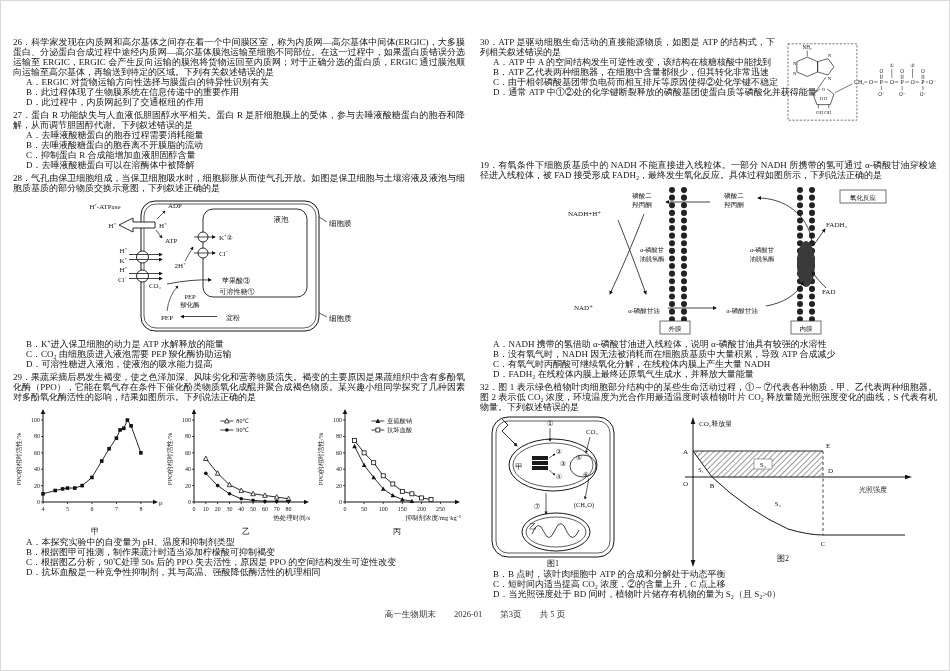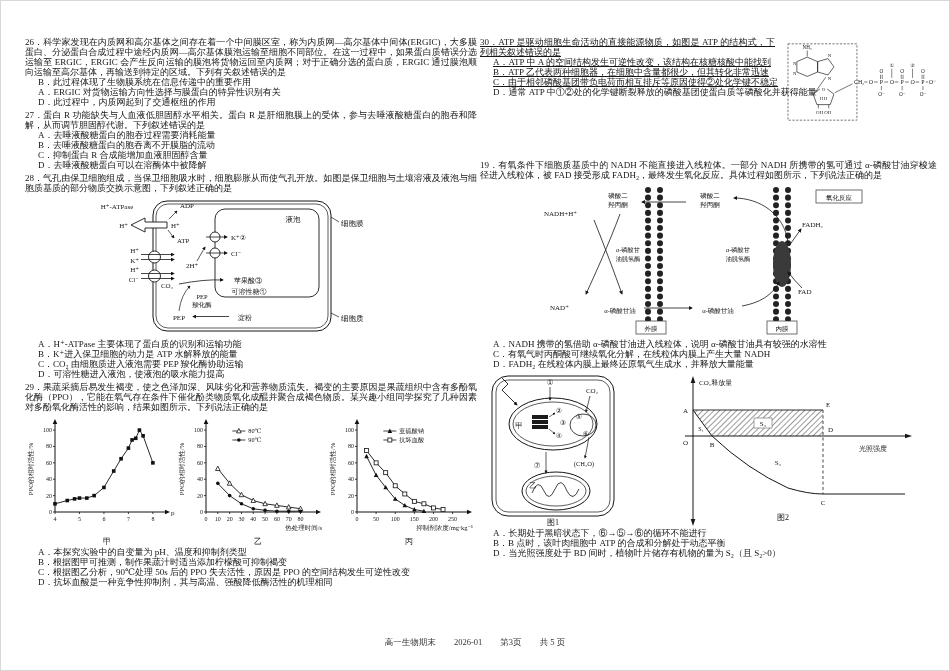--- a/index.html
+++ b/index.html
@@ -1,48 +1,48 @@
 <!DOCTYPE html>
 <html><head>
 <meta charset="utf-8">
 <style>
   html,body{margin:0;padding:0;background:#f2f2f2;}
   .page{width:950px;height:671px;position:relative;background:#fff;
         font-family:"Liberation Serif","DejaVu Serif",serif;color:#161616;
         border:1px solid #d8d8d8;box-sizing:border-box;overflow:hidden;}
   .col{position:absolute;top:36px;font-size:9px;line-height:10px;text-align:justify;}
-  .col-l{left:24px;width:452px;}
+  .col-l{left:12px;width:452px;font-family:Liberation Serif, serif;}
   .col-r{left:479px;width:457px;}
   .q{margin:0 0 3px;}
   .stem{margin:0;}
   .opt{padding-left:13px;}
   svg{font-family:inherit;display:block;}
   svg text{fill:#161616;}
   .figwrap28{margin:2px 0 2px 40px;}
   .charts{display:flex;justify-content:space-between;margin:1px 0 0;}
   .q30{position:relative;min-height:120px;}
-  .q30 .narrow{width:295px;text-decoration:underline;}
+  .q30 .narrow{width:295px;}
   .fig30{position:absolute;right:0;top:2px;}
-  .fig31wrap{margin:2px 0 2px 56px;}
+  .fig31wrap{margin:2px 0 2px 80px;}
   .figs32{display:flex;gap:12px;margin:1px 0 1px 6px;align-items:flex-start;}
-  .footer{position:absolute;left:0;right:0;top:636px;text-align:center;
+  .footer{position:absolute;left:0;right:0;top:608px;text-align:center;
           font-size:8.5px;color:#333;}
   .footer span{margin:0 8px;}
 </style>
 </head>
 <body>
 
 <div class="page">
 
   <div class="col col-l">
 
     <div class="q">
       <p class="stem">26．科学家发现在内质网和高尔基体之间存在着一个中间膜区室，称为内质网—高尔基体中间体(ERGIC)，大多膜蛋白、分泌蛋白合成过程中途经内质网—高尔基体膜泡运输至细胞不同部位。在这一过程中，如果蛋白质错误分选运输至 ERGIC，ERGIC 会产生反向运输的膜泡将货物运回至内质网；对于正确分选的蛋白质，ERGIC 通过膜泡顺向运输至高尔基体，再输送到特定的区域。下列有关叙述错误的是</p>
+      <div class="opt">A．ERGIC 对货物运输方向性选择与膜蛋白的特异性识别有关</div>
       <div class="opt">B．此过程体现了生物膜系统在信息传递中的重要作用</div>
-      <div class="opt">A．ERGIC 对货物运输方向性选择与膜蛋白的特异性识别有关</div>
       <div class="opt">D．此过程中，内质网起到了交通枢纽的作用</div>
     </div>
 
     <div class="q">
       <p class="stem">27．蛋白 R 功能缺失与人血液低胆固醇水平相关。蛋白 R 是肝细胞膜上的受体，参与去唾液酸糖蛋白的胞吞和降解，从而调节胆固醇代谢。下列叙述错误的是</p>
       <div class="opt">A．去唾液酸糖蛋白的胞吞过程需要消耗能量</div>
       <div class="opt">B．去唾液酸糖蛋白的胞吞离不开膜脂的流动</div>
       <div class="opt">C．抑制蛋白 R 合成能增加血液胆固醇含量</div>
       <div class="opt">D．去唾液酸糖蛋白可以在溶酶体中被降解</div>
     </div>
@@ -113,21 +113,20 @@
           </g>
           <g>
             <line x1="266" y1="22" x2="274" y2="27" stroke="#161616" stroke-width="0.7"></line>
             <text x="276" y="31" font-size="7.5" text-anchor="start">细胞膜</text>
             <line x1="266" y1="118" x2="274" y2="122" stroke="#161616" stroke-width="0.7"></line>
             <text x="276" y="126" font-size="7.5" text-anchor="start">细胞质</text>
           </g>
         </svg>
       </div>
 
-      <div class="opt">A．H⁺-ATPase 主要体现了蛋白质的识别和运输功能</div>
       <div class="opt">B．K⁺进入保卫细胞的动力是 ATP 水解释放的能量</div>
       <div class="opt">C．CO₂ 由细胞质进入液泡需要 PEP 羧化酶协助运输</div>
       <div class="opt">D．可溶性糖进入液泡，使液泡的吸水能力提高</div>
     </div>
 
     <div class="q">
       <p class="stem">29．果蔬采摘后易发生褐变，使之色泽加深、风味劣化和营养物质流失。褐变的主要原因是果蔬组织中含有多酚氧化酶（PPO），它能在氧气存在条件下催化酚类物质氧化成醌并聚合成褐色物质。某兴趣小组同学探究了几种因素对多酚氧化酶活性的影响，结果如图所示。下列说法正确的是</p>
       <div class="charts">
         <svg id="chart-jia" width="150" height="134">
             <line x1="30" y1="99" x2="30" y2="9" stroke="#111" stroke-width="1"></line>
@@ -437,25 +436,27 @@
           <path d="M266,106 Q258,98 252,90" fill="none" stroke="#161616" stroke-width="0.8" marker-end="url(#arr31)"></path>
           <text x="266" y="45" font-size="7" text-anchor="start">FADH₂</text>
           <text x="262" y="112" font-size="7" text-anchor="start">FAD</text>
           <g>
             <rect x="280" y="8" width="46" height="13" fill="#fff" stroke="#333" stroke-width="0.7"></rect>
             <text x="303" y="17.5" font-size="6.5" text-anchor="middle">氧化反应</text>
           </g>
         </svg>
       </div>
       <div class="opt">A．NADH 携带的氢借助 α-磷酸甘油进入线粒体，说明 α-磷酸甘油具有较强的水溶性</div>
+      <div class="opt">B．没有氧气时，NADH 因无法被消耗而在细胞质基质中大量积累，导致 ATP 合成减少</div>
       <div class="opt">C．有氧气时丙酮酸可继续氧化分解，在线粒体内膜上产生大量 NADH</div>
       <div class="opt">D．FADH₂ 在线粒体内膜上最终还原氧气生成水，并释放大量能量</div>
     </div>
 
     <div class="q">
+      <p class="stem">32．图 1 表示绿色植物叶肉细胞部分结构中的某些生命活动过程，①～⑦代表各种物质，甲、乙代表两种细胞器。图 2 表示低 CO₂ 浓度，环境温度为光合作用最适温度时该植物叶片 CO₂ 释放量随光照强度变化的曲线，S 代表有机物量。下列叙述错误的是</p>
       <div class="figs32">
 
         <svg width="135" height="155" viewBox="0 0 135 155">
           <defs>
             <marker id="arr32a" viewBox="0 0 10 10" refX="8" refY="5" markerWidth="4.5" markerHeight="4.5" orient="auto-start-reverse">
               <path d="M0,0 L10,5 L0,10 Z" fill="#161616"></path>
             </marker>
           </defs>
           <g>
             <rect x="6" y="4" width="122" height="140" rx="16" fill="none" stroke="#161616" stroke-width="1"></rect>
@@ -525,22 +526,22 @@
           <text x="190" y="133" font-size="7" text-anchor="middle">C</text>
           <text x="195" y="60" font-size="7" text-anchor="start">D</text>
           <text x="193" y="35" font-size="7" text-anchor="start">E</text>
           <text x="68" y="59" font-size="6" text-anchor="middle">S₁</text>
           <rect x="121" y="46" width="18" height="10" fill="#fff" stroke="#666" stroke-width="0.6"></rect>
           <text x="130" y="54" font-size="7" text-anchor="middle">S₃</text>
           <text x="145" y="93" font-size="7" text-anchor="middle">S₂</text>
           <text x="150" y="148" font-size="8" text-anchor="middle">图2</text>
         </svg>
       </div>
-      <div class="opt">A．长期处于黑暗状态下，⑥→⑤→⑥的循环不能进行</div>
       <div class="opt">B．B 点时，该叶肉细胞中 ATP 的合成和分解处于动态平衡</div>
+      <div class="opt">C．短时间内适当提高 CO₂ 浓度，②的含量上升，C 点上移</div>
       <div class="opt">D．当光照强度处于 BD 间时，植物叶片储存有机物的量为 S₂（且 S₂&gt;0）</div>
     </div>
   </div>
 
   <div class="footer">
     <span>高一生物期末</span>
     <span>2026-01</span>
     <span>第3页</span>
     <span>共 5 页</span>
   </div>

